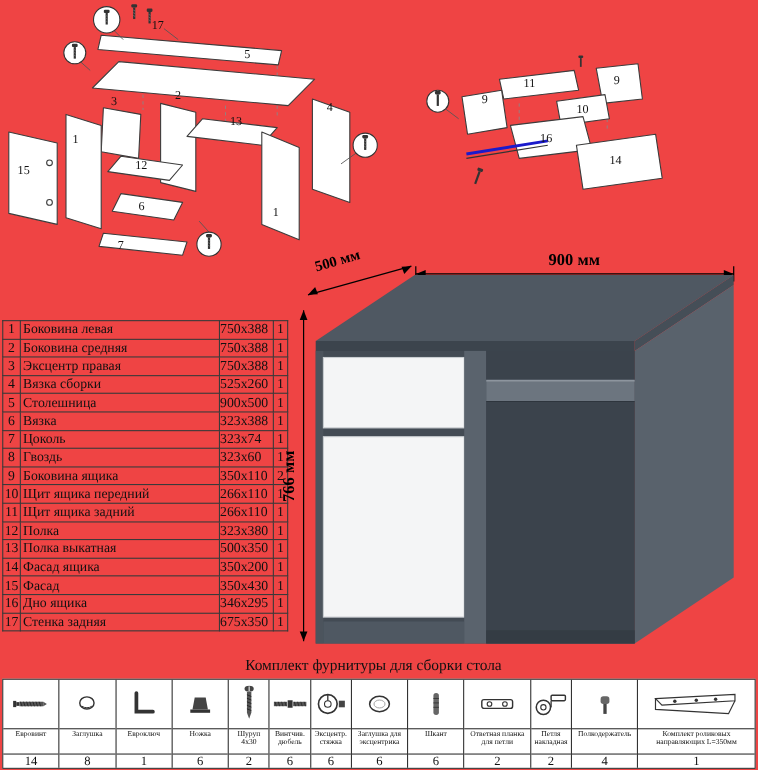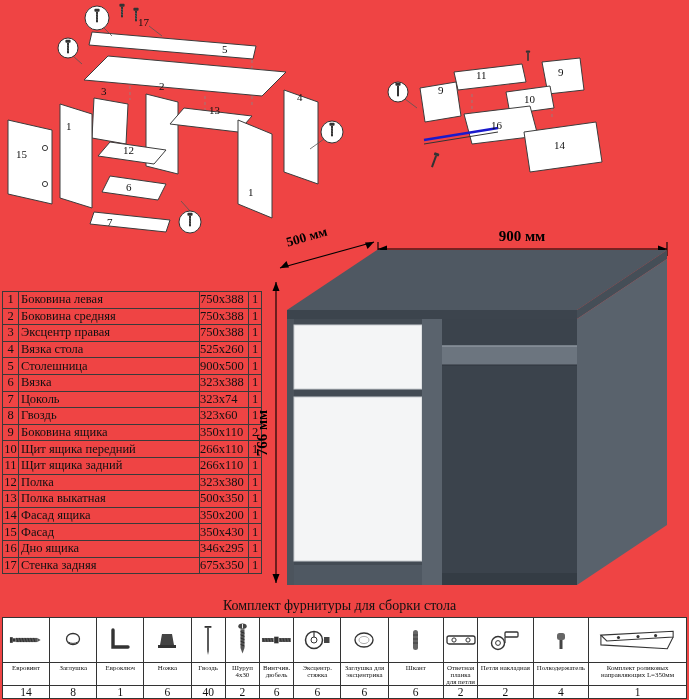--- a/index.html
+++ b/index.html
@@ -166,21 +166,21 @@
           <td class="c-qty">1</td>
         </tr>
         <tr>
           <td class="c-num">3</td>
           <td class="c-name">Эксцентр правая</td>
           <td class="c-size">750x388</td>
           <td class="c-qty">1</td>
         </tr>
         <tr>
           <td class="c-num">4</td>
-          <td class="c-name">Вязка стола</td>
+          <td class="c-name">Вязка сборки</td>
           <td class="c-size">525x260</td>
           <td class="c-qty">1</td>
         </tr>
         <tr>
           <td class="c-num">5</td>
           <td class="c-name">Столешница</td>
           <td class="c-size">900x500</td>
           <td class="c-qty">1</td>
         </tr>
         <tr>
@@ -335,31 +335,20 @@
           <svg width="24" height="20" viewBox="0 0 24 20">
             <path d="M5 15 L7 4 L17 4 L19 15 Z" fill="#444"></path>
             <rect x="3" y="15" width="18" height="3" fill="#333"></rect>
           </svg>
         </div>
         <div class="hw-name">Ножка</div>
         <div class="hw-qty">6</div>
       </div>
       <div class="hw-cell">
         <div class="hw-icon">
-          <svg width="10" height="32" viewBox="0 0 10 32">
-            <rect x="1.6" y="2" width="6.8" height="1.8" fill="#333"></rect>
-            <rect x="4.2" y="3.8" width="1.6" height="23" fill="#333"></rect>
-            <polygon points="4.2,26.8 5.8,26.8 5,31" fill="#333"></polygon>
-          </svg>
-        </div>
-        <div class="hw-name">Гвоздь</div>
-        <div class="hw-qty">40</div>
-      </div>
-      <div class="hw-cell">
-        <div class="hw-icon">
           <svg width="13" height="34" viewBox="0 0 13 34">
             <ellipse cx="6.5" cy="3.2" rx="4.2" ry="2.7" fill="#444"></ellipse>
             <line x1="6.5" y1="1" x2="6.5" y2="5.4" stroke="#fff" stroke-width=".9"></line>
             <path d="M4.5 6.2 L8.5 6.2 L8.5 25 L6.5 30.5 L4.5 25 Z" fill="#555"></path>
             <path d="M4.5 8.6 l4 1.6 M4.5 11.8 l4 1.6 M4.5 15 l4 1.6 M4.5 18.2 l4 1.6 M4.5 21.4 l4 1.6" stroke="#222" stroke-width=".8" fill="none"></path>
           </svg>
         </div>
         <div class="hw-name">Шуруп 4х30</div>
         <div class="hw-qty">2</div>
       </div>

